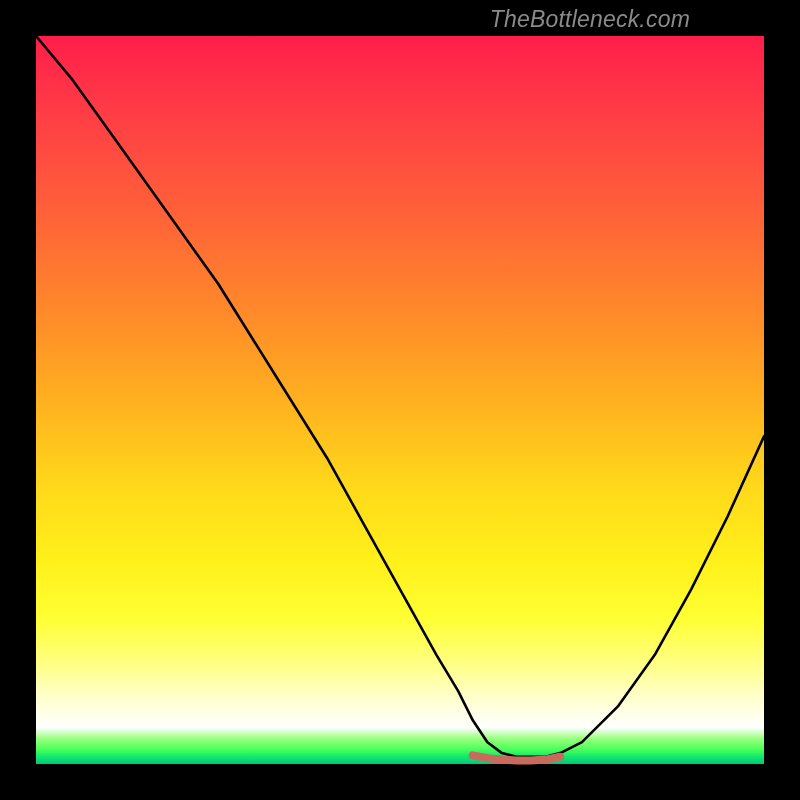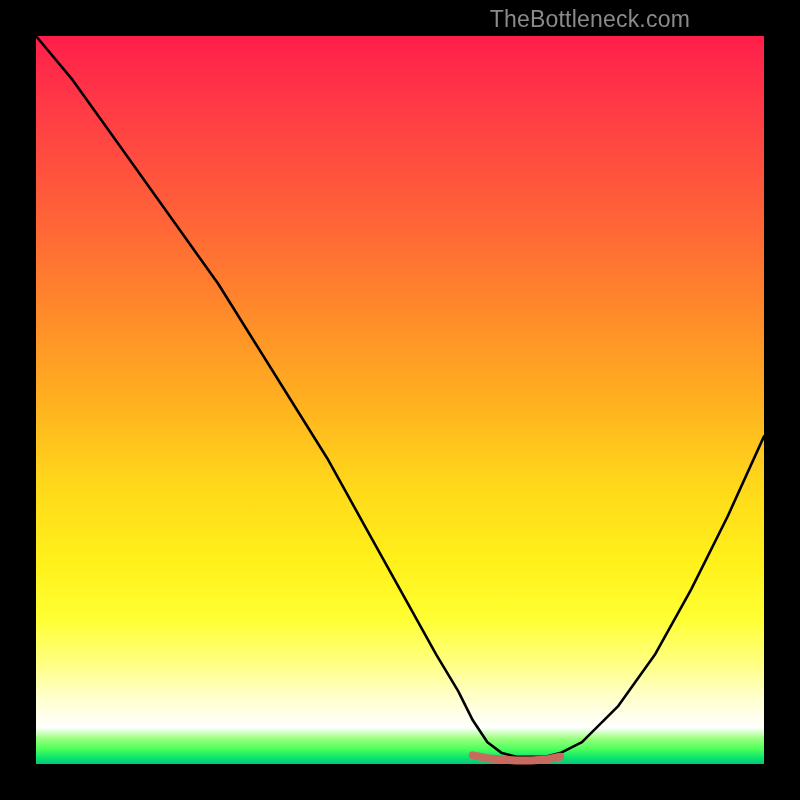--- a/index.html
+++ b/index.html
@@ -11,20 +11,21 @@
     overflow: hidden;
     font-family: Arial, Helvetica, sans-serif;
   }
   .frame {
     position: absolute;
     left: 0;
     top: 0;
     width: 704px;
     height: 800px;
     background: #000;
+    font-style: italic;
   }
   .plot-area {
     position: absolute;
     left: 36px;
     top: 36px;
     width: 728px;
     height: 728px;
     
     background: linear-gradient(to bottom,
       #ff1e4a 0%,

